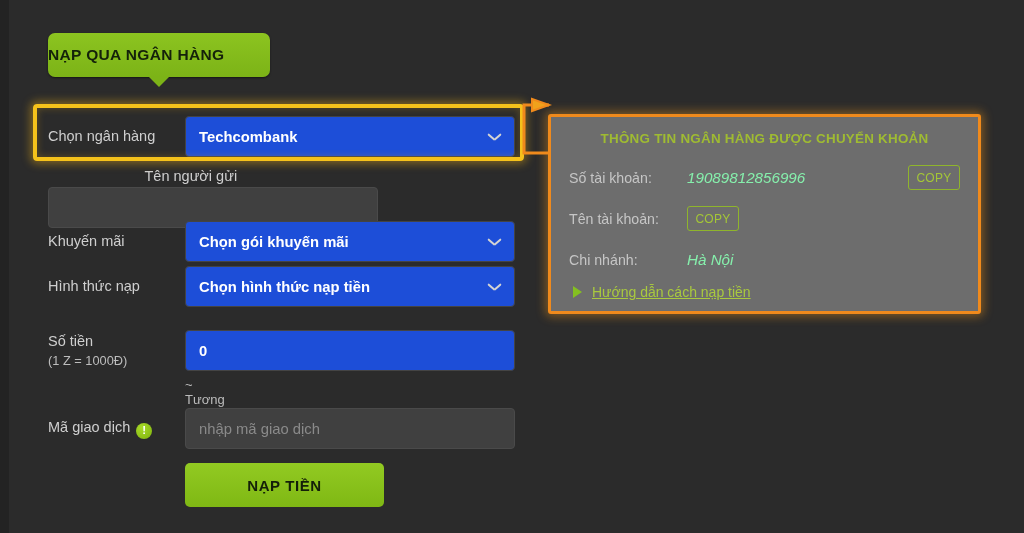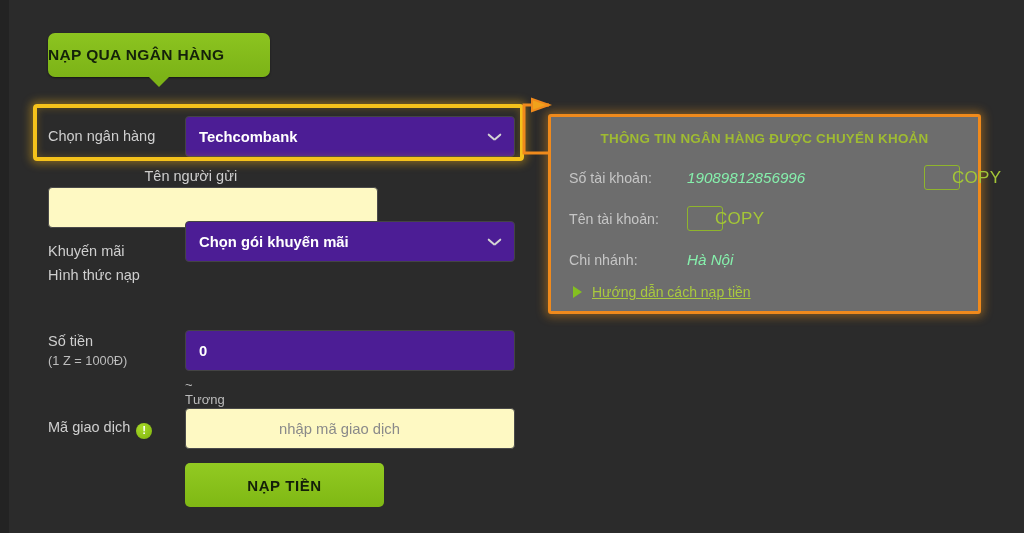--- a/index.html
+++ b/index.html
@@ -95,32 +95,32 @@
     font-size: 14.5px;
     line-height: 1.35;
     flex: none;
   }
   .lbl .sub { display: block; font-size: 12.8px; color: #bdbdbd; }
 
   .field {
     position: relative;
     width: 330px;
     height: 41px;
-    background: #4c1d95;
+    background: #1d4ed8;
     border: 1px solid #444444;
     border-radius: 4px;
     display: flex;
     align-items: center;
     padding: 0 34px 0 13px;
     color: #ffffff;
     font-size: 14.8px;
     font-weight: bold;
   }
   .field.plain { font-weight: bold; }
-  .field.empty-field { background: #fef9c3; border-color: #4a4a4a; justify-content: center; }
+  .field.empty-field { background: #404040; border-color: #4a4a4a; }
   .field .ph { color: #8a8a8a; font-weight: normal; }
 
   .chev {
     position: absolute;
     right: 13px; top: 50%;
     margin-top: -4px;
     width: 13px; height: 8px;
   }
   .chev:before, .chev:after {
     content: "";
@@ -202,31 +202,30 @@
     font-size: 14.2px;
   }
   .panel-val {
     flex: 1;
     color: #86efac;
     font-size: 15.2px;
     font-weight: normal;
     font-style: italic;
   }
   .copy-btn {
-    width: 36px; height: 25px;
+    width: 52px; height: 25px;
     background: transparent;
     border: 1px solid #8fb52c;
     border-radius: 3px;
     color: #a4c637;
     font-family: "Liberation Sans", sans-serif;
-    font-size: 17px;
+    font-size: 12px;
     letter-spacing: 0.3px;
     cursor: pointer;
     flex: none;
-    padding-left: 27px;
   }
   .copy-slot { width: 52px; flex: none; }
 
   .guide-row {
     display: flex;
     align-items: center;
     margin-top: 4px;
   }
   .play-tri {
     width: 0; height: 0;
@@ -267,30 +266,34 @@
       </div>
     </div>
 
     <div class="row" style="top:167px;flex-direction:column;">
       <div class="lbl">Tên người gửi</div>
       <div class="field empty-field">
         <span></span>
       </div>
     </div>
 
-    <div class="row" style="top:221px;align-items:flex-end;">
+    <div class="row" style="top:221px;">
       <div class="lbl">Khuyến mãi</div>
       <div class="field plain">
         <span>Chọn gói khuyến mãi</span>
         <span class="chev"></span>
       </div>
     </div>
 
     <div class="row" style="top:266px;">
       <div class="lbl">Hình thức nạp</div>
+      <div class="field plain">
+        <span>Chọn hình thức nạp tiền</span>
+        <span class="chev"></span>
+      </div>
     </div>
 
     <div class="row" style="top:330px;">
       <div class="lbl">
         <span>Số tiền</span>
         <span class="sub">(1 Z = 1000Đ)</span>
       </div>
       <div class="field plain">
         <span>0</span>
       </div>

